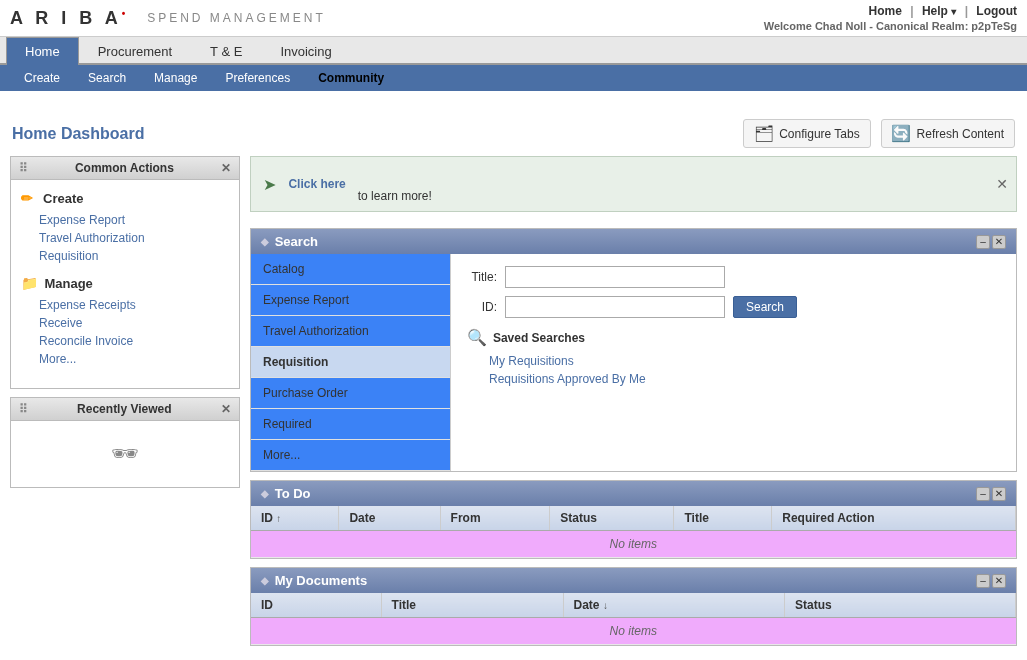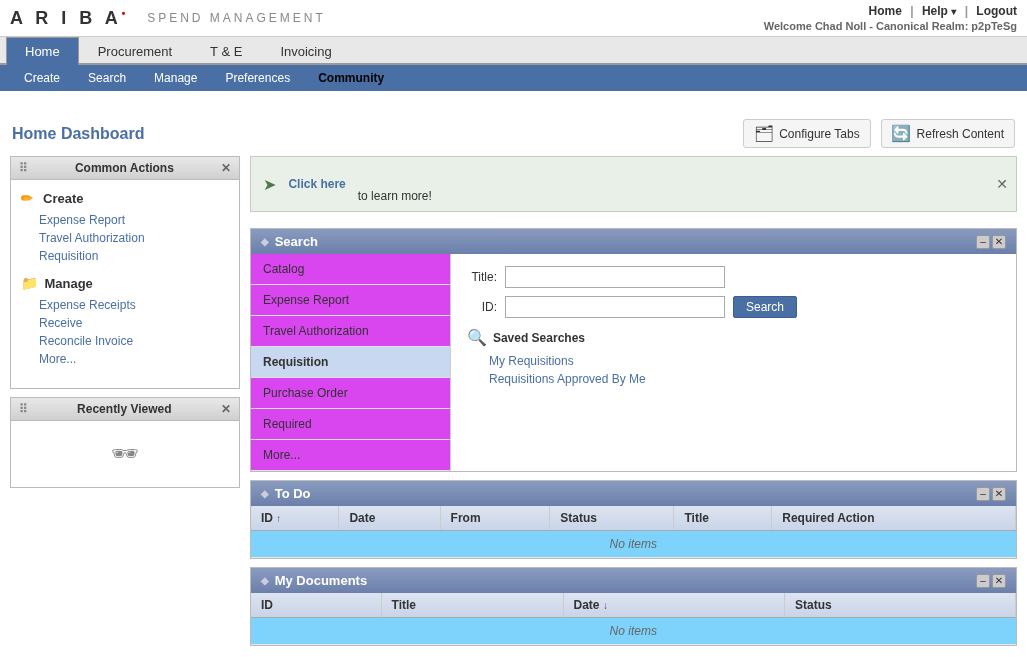--- a/index.html
+++ b/index.html
@@ -65,37 +65,37 @@
     
     .content-area { flex: 1; display: flex; flex-direction: column; gap: 8px; }
 
     
     .section-panel { border: 1px solid #bbb; }
     .section-header { background: linear-gradient(to bottom, #8a9bbf, #6a7faa); padding: 5px 10px; display: flex; justify-content: space-between; align-items: center; }
     .section-title { color: #fff; font-size: 13px; font-weight: bold; display: flex; align-items: center; gap: 6px; }
     .section-title::before { content: '◆'; color: #ccd; font-size: 10px; }
 
     
-    .search-body { display: flex; background: #d946ef; }
+    .search-body { display: flex; background: #3b82f6; }
     .search-left { width: 200px; border-right: 1px solid #ccc; }
     .search-left-item { padding: 8px 12px; cursor: pointer; color: #333; font-size: 12px; border-bottom: 1px solid #e0e0e0; }
     .search-left-item.active { background: #c8d8f0; font-weight: bold; }
     .search-right { flex: 1; padding: 12px 16px; background: #fff; }
     .form-row { display: flex; align-items: center; margin-bottom: 8px; gap: 8px; }
     .form-label { width: 30px; text-align: right; font-size: 12px; color: #333; }
     .form-input { width: 220px; height: 22px; border: 1px solid #aaa; padding: 2px 4px; font-size: 12px; }
     .search-btn { padding: 3px 12px; background: #4a6fa5; color: #fff; border: 1px solid #3a5f95; cursor: pointer; font-size: 12px; border-radius: 2px; }
 
     .saved-searches { margin-top: 10px; }
     .saved-searches-title { display: flex; align-items: center; gap: 6px; font-weight: bold; color: #333; margin-bottom: 5px; }
     .saved-search-icon { color: #4a6fa5; font-size: 16px; }
     .saved-link { display: block; color: #4a6fa5; text-decoration: none; padding: 2px 0 2px 22px; font-size: 12px; }
 
     
-    .section-table { width: 100%; border-collapse: collapse; background: #7dd3fc; }
+    .section-table { width: 100%; border-collapse: collapse; background: #f0abfc; }
     .section-table th { background: linear-gradient(to bottom, #dde4f0, #c8d4e8); padding: 5px 10px; text-align: left; font-size: 12px; color: #333; border-right: 1px solid #ccc; border-bottom: 1px solid #aaa; }
     .section-table td { padding: 6px 10px; border-bottom: 1px solid #e8e8e8; font-size: 12px; text-align: center; }
     .no-items { color: #666; font-style: italic; }
 
     .sort-indicator { font-size: 10px; color: #555; }
 
     
     .min-close { display: flex; gap: 2px; }
     .min-btn, .close-btn { width: 14px; height: 14px; background: #ccc; border: 1px solid #999; cursor: pointer; font-size: 10px; display: flex; align-items: center; justify-content: center; border-radius: 2px; color: #333; }
   </style>

